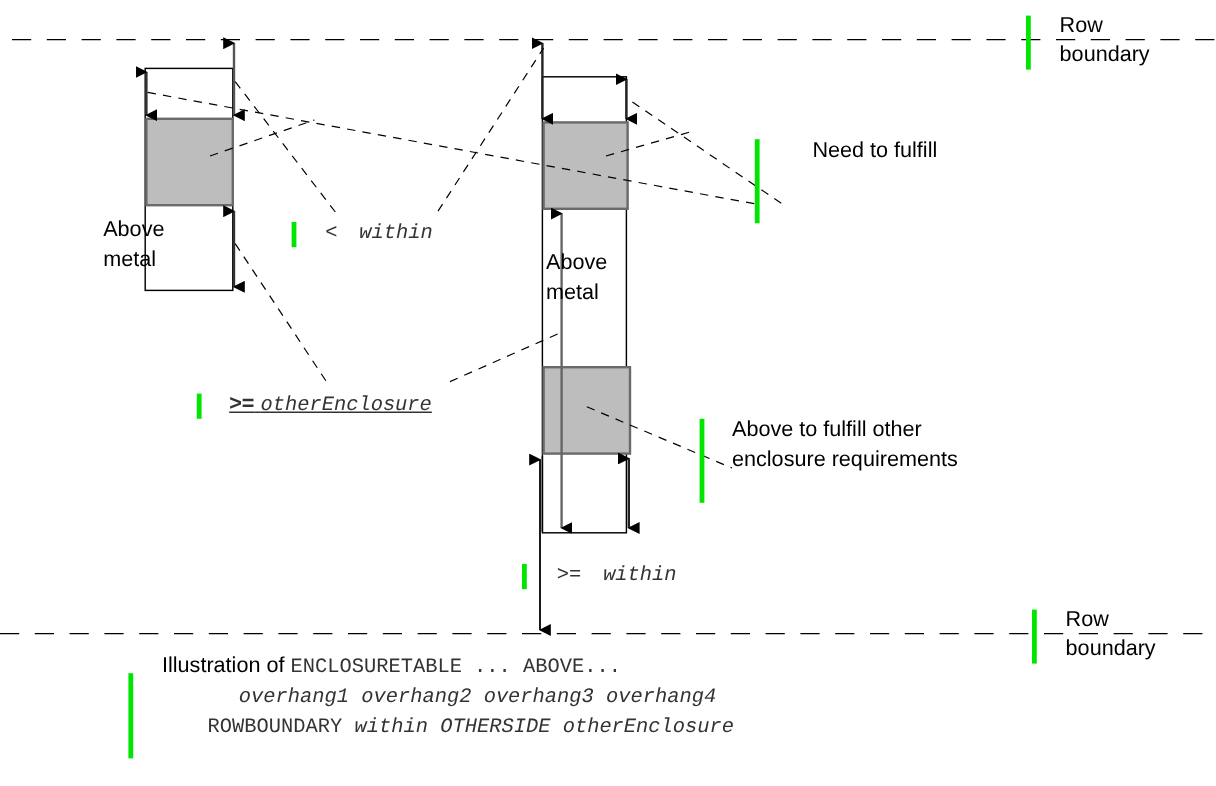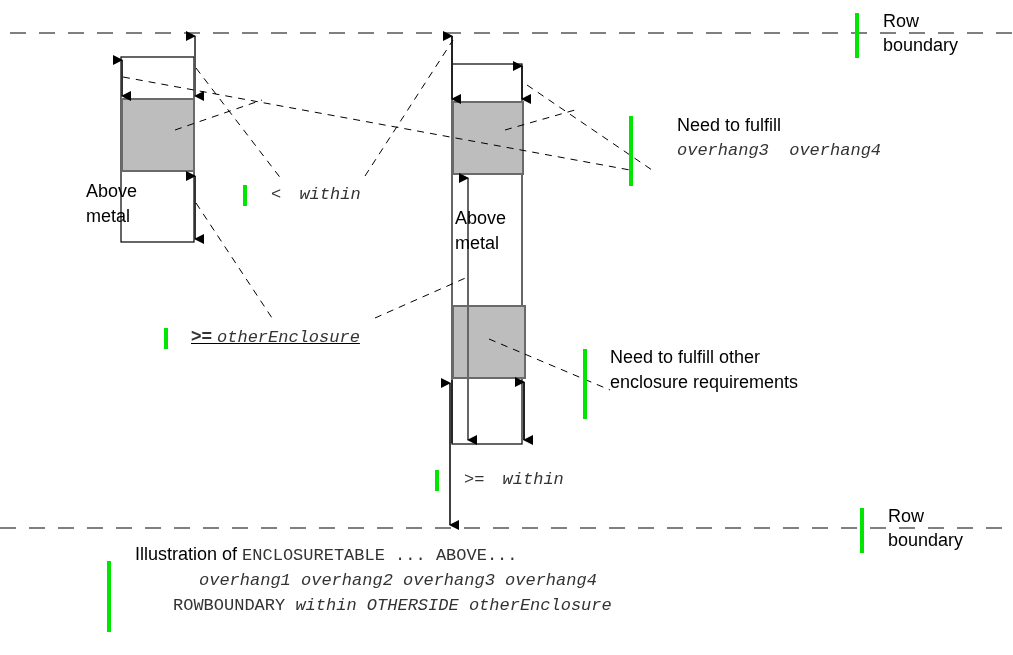--- a/index.html
+++ b/index.html
@@ -76,35 +76,34 @@
   <div>Above</div>
   <div>metal</div>
 </div>
 <div class="txt" style="left:455px;top:206px;line-height:25px;">
   <div>Above</div>
   <div>metal</div>
 </div>
 
 <div class="txt" style="left:657px;top:113px;margin-left:20px;">
   <div>Need to fulfill</div>
-  <div class="mono it" style="white-space:pre;">overhang3  overhang4</div>
 </div>
 
 <div class="txt mono" style="left:271px;top:182px;">
   <span>&lt;</span>
   <span class="it" style="margin-left:8px;">within</span>
 </div>
 
 <div class="txt" style="left:191px;top:324px;text-decoration:underline;">
   <span style="font-weight:bold;color:#333;">&gt;=</span>
   <span class="mono it">otherEnclosure</span>
 </div>
 
 <div class="txt" style="left:610px;top:345px;line-height:25px;">
-  <div>Need to fulfill other</div>
+  <div>Above to fulfill other</div>
   <div>enclosure requirements</div>
 </div>
 
 <div class="txt mono" style="left:464px;top:467px;">
   <span>&gt;=</span>
   <span class="it" style="margin-left:8px;">within</span>
 </div>
 
 <div class="txt" style="left:135px;top:542px;line-height:25px;">
   <div>

